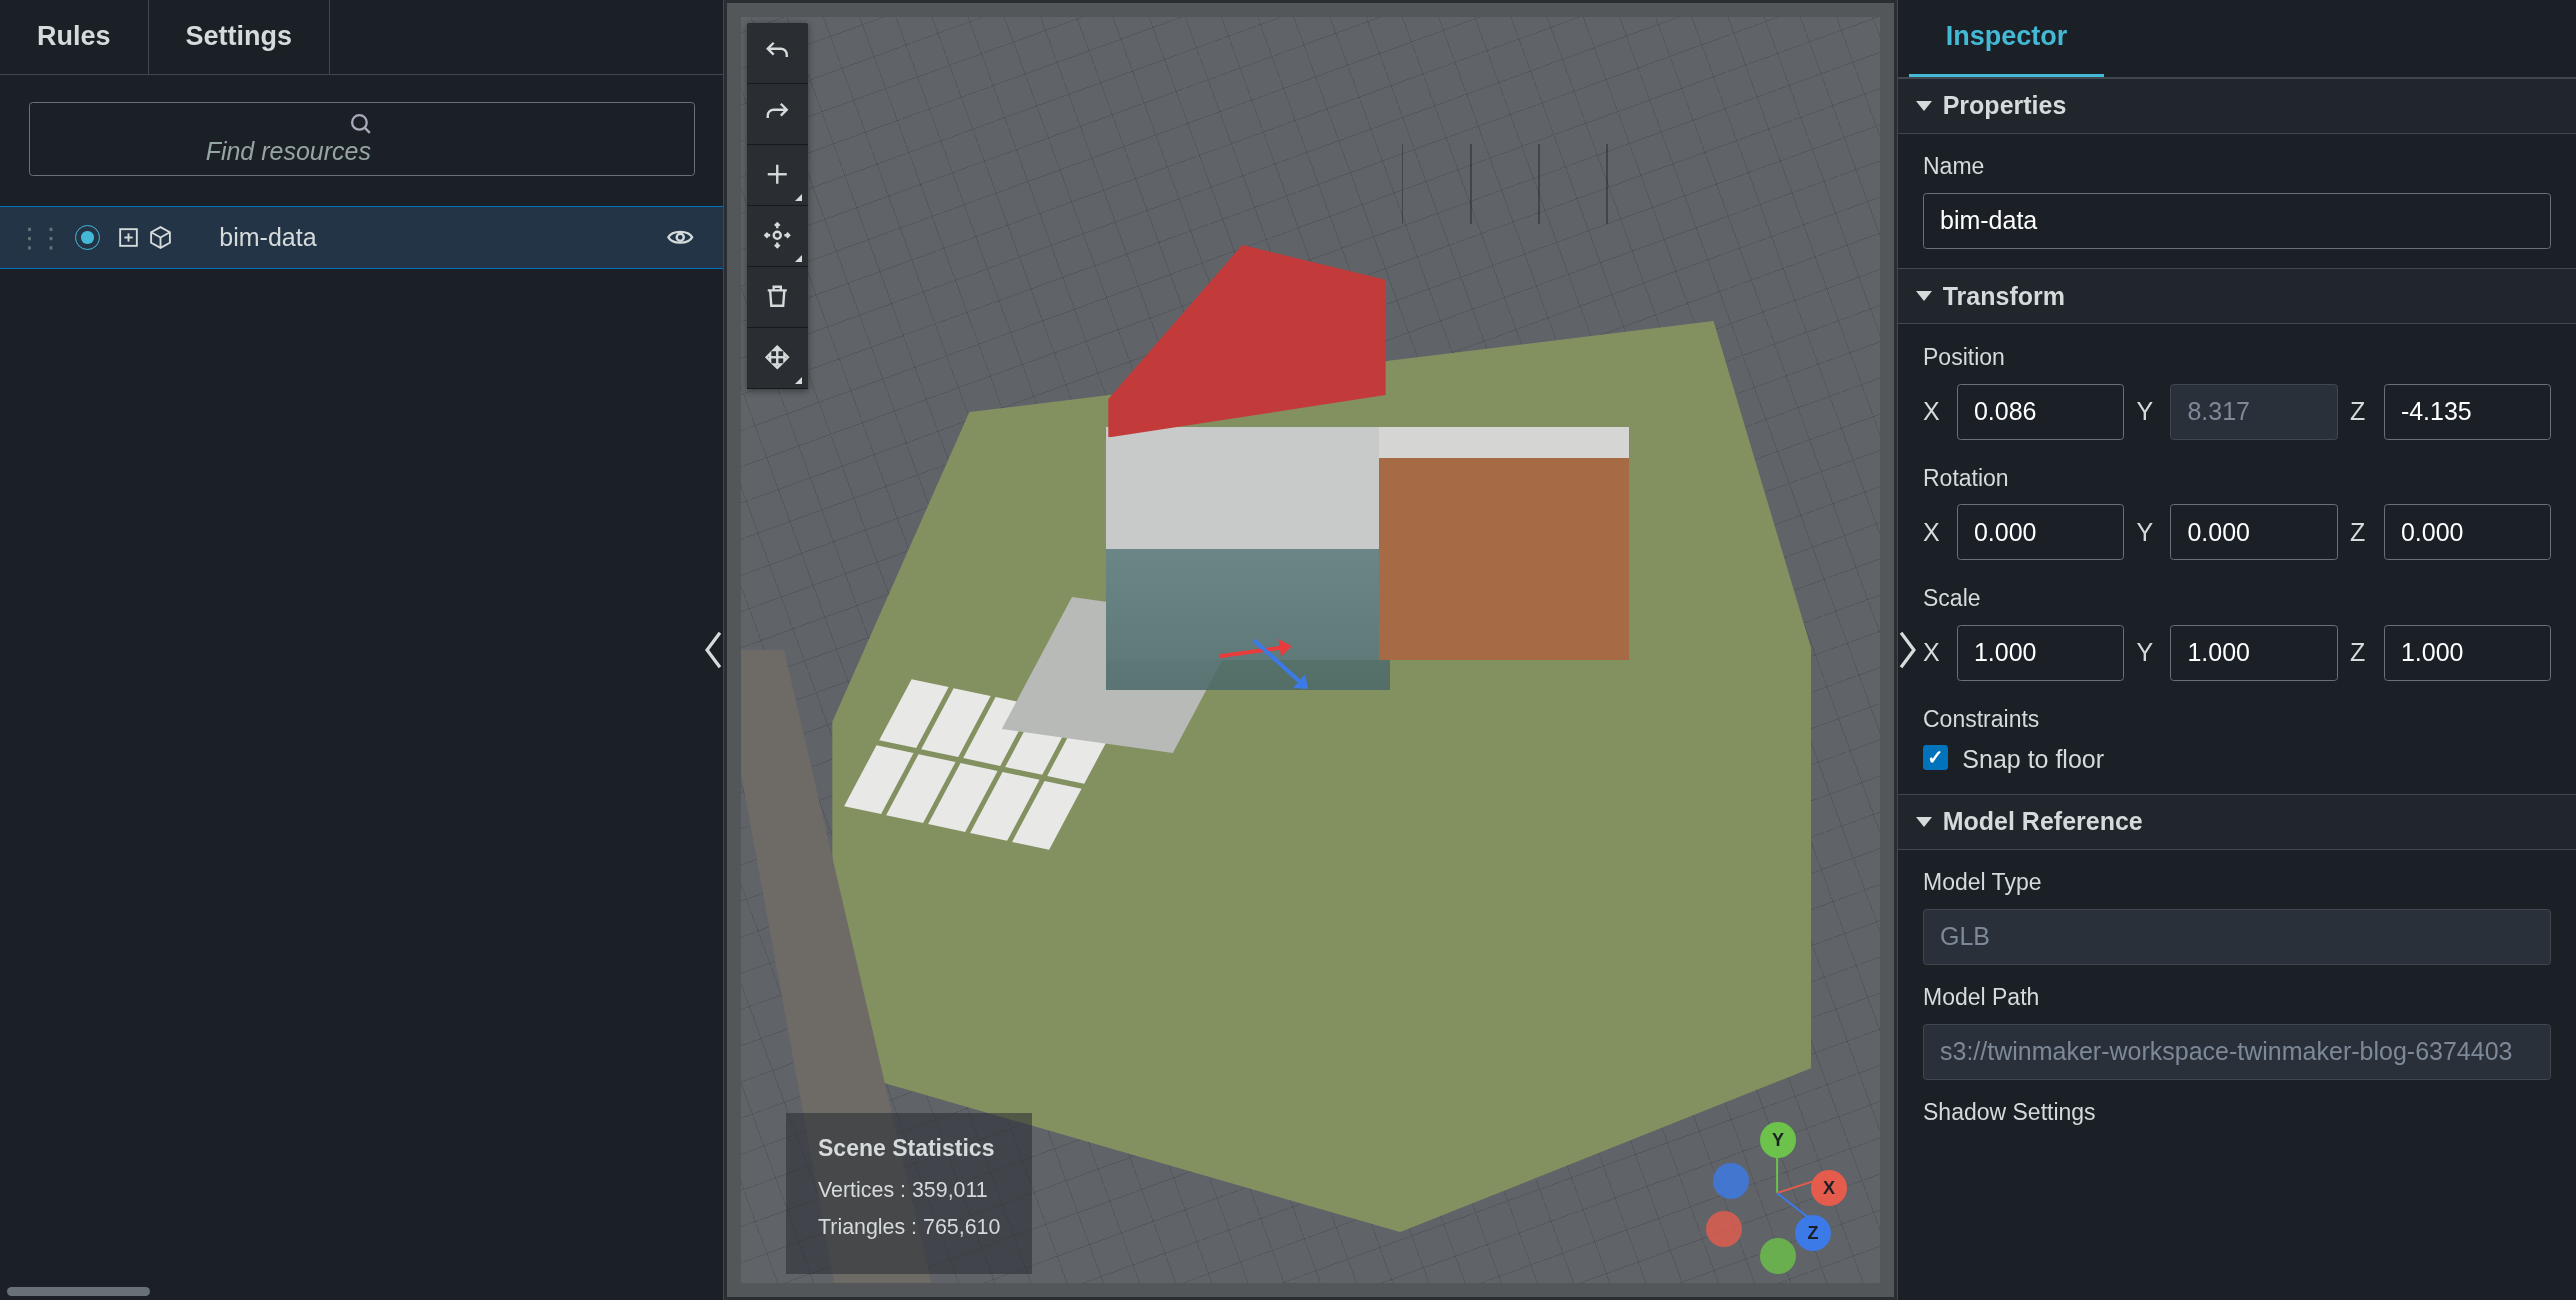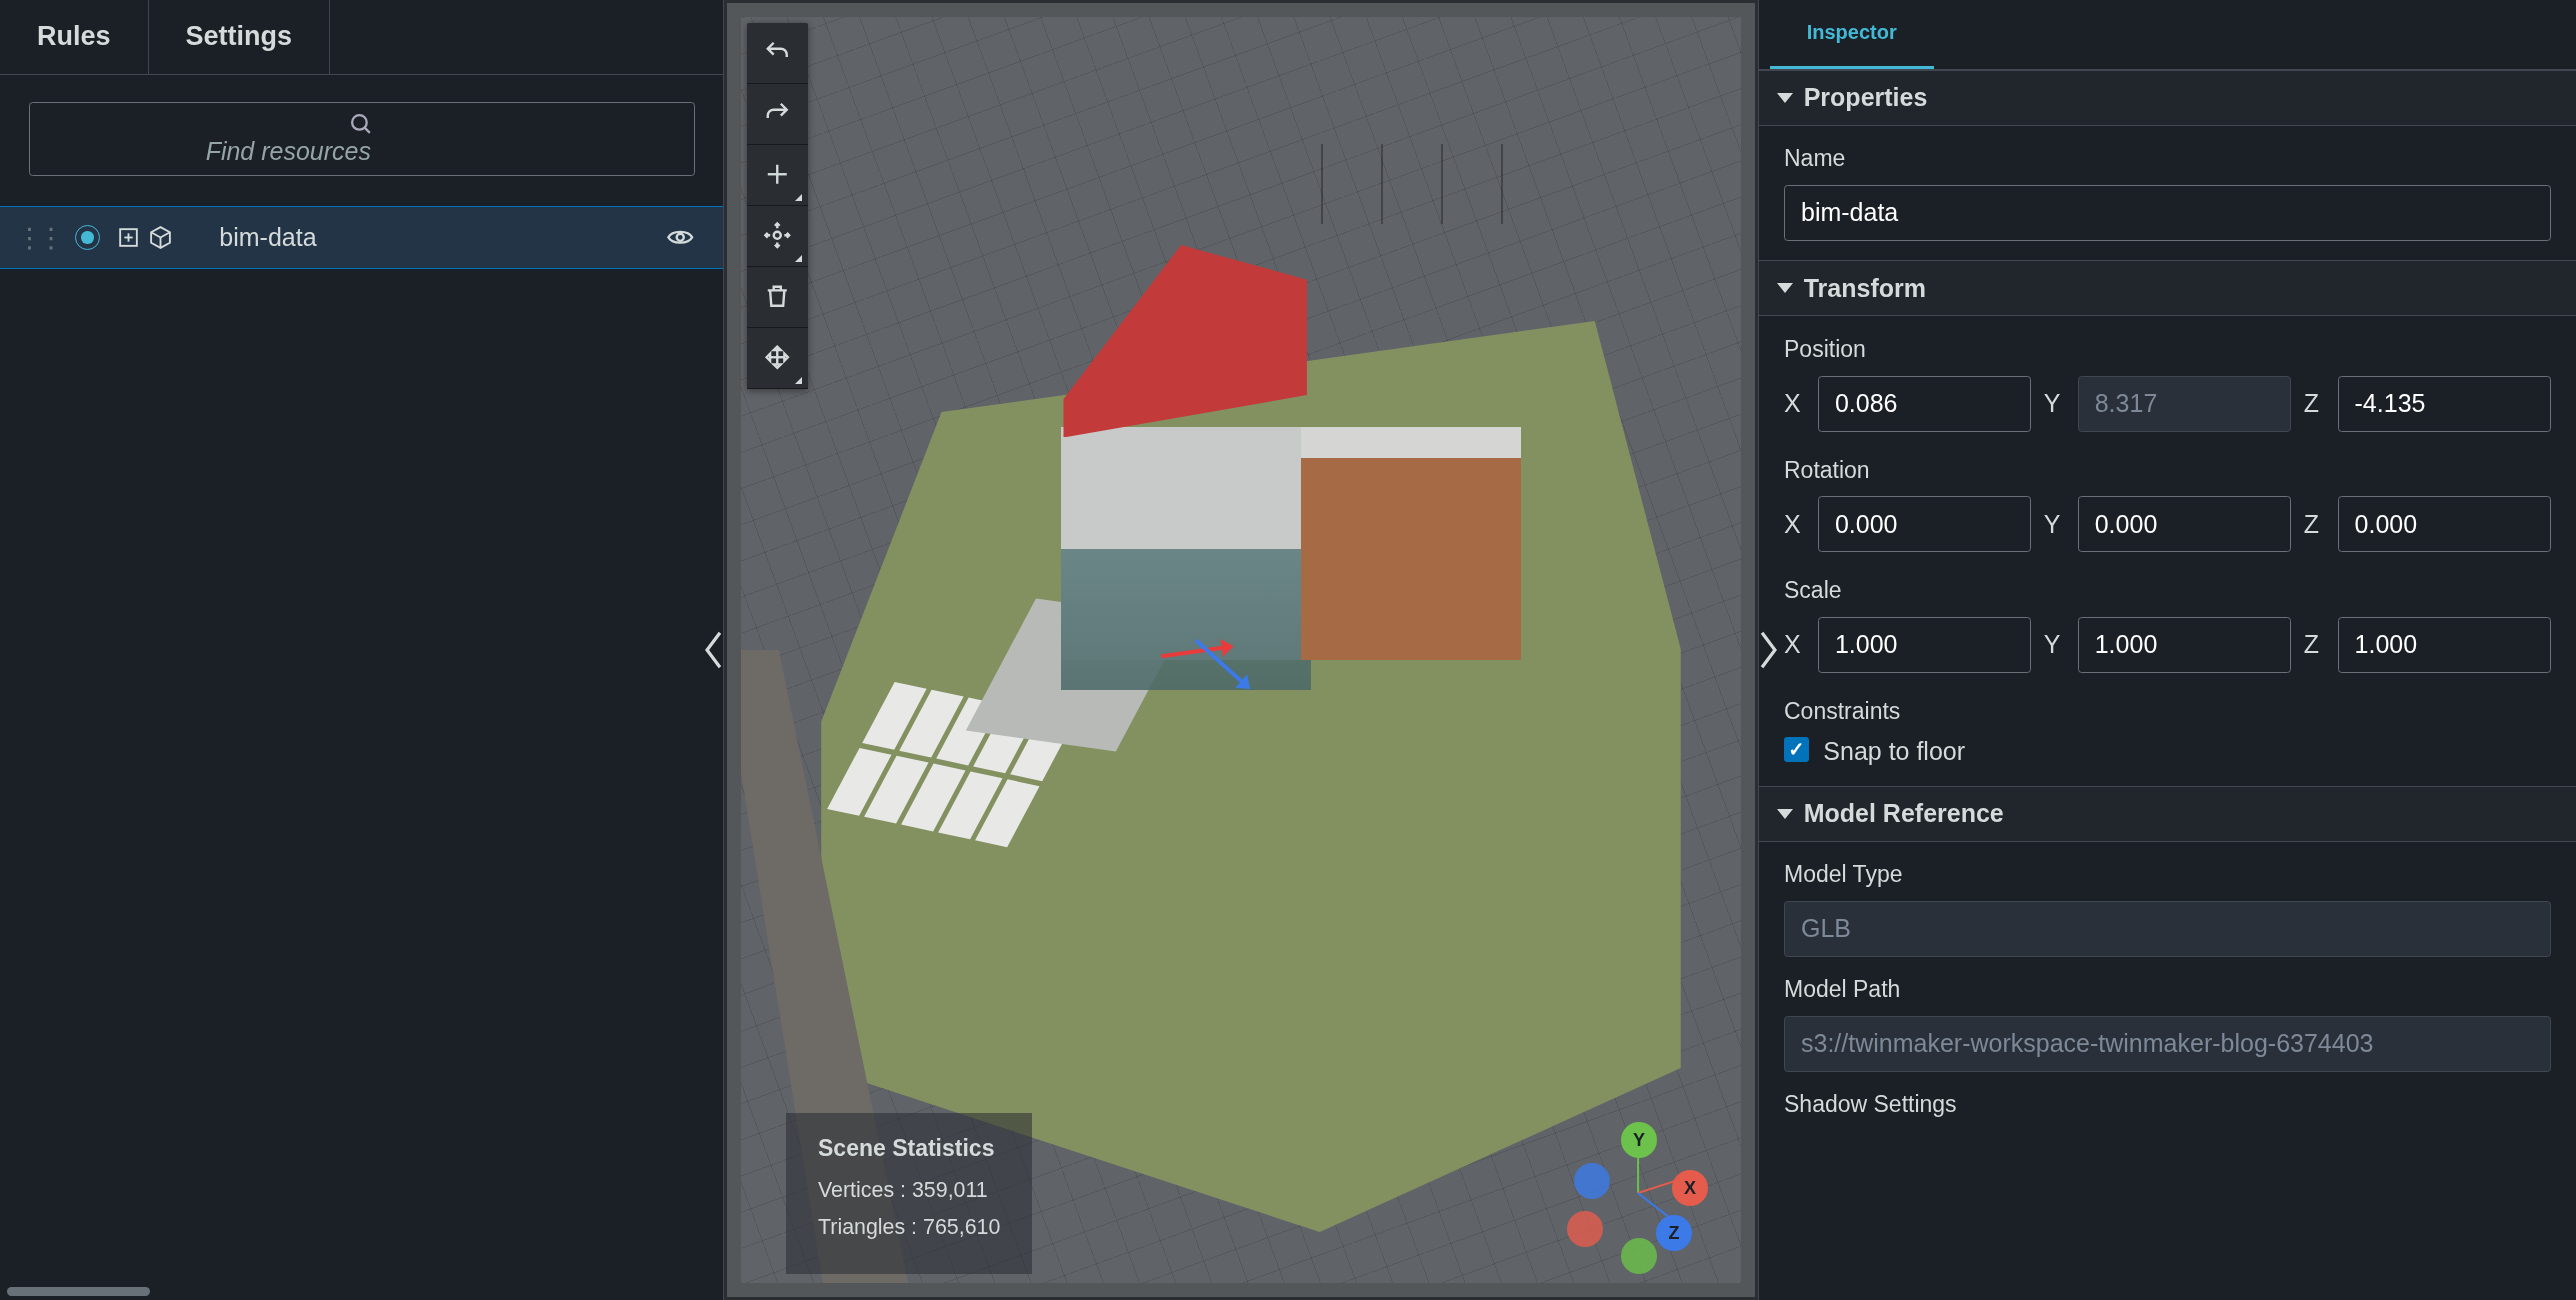--- a/index.html
+++ b/index.html
@@ -52,21 +52,21 @@
 }
 .radio-inner { width: 12.5px; height: 12.5px; background: #44b9d6; border-radius: 50%; }
 .tree-icons { display: flex; gap: 7.1px; }
 .tree-icon { width: 25px; height: 25px; stroke: #d5dbdb; fill: none; stroke-width: 1.8; }
 .tree-label { flex: 1; font-size: 25px; margin-left: 30px; }
 .eye-icon { width: 28.5px; height: 28.5px; stroke: #d5dbdb; fill: none; margin-right: 12.5px; }
 .scrollbar-bottom { position: absolute; bottom: 3.6px; left: 7.1px; width: 143px; height: 9px; background: #687078; border-radius: 4.5px;}
 
 
 .center-panel {
-  width: 1034px; position: relative; border: 3.6px solid #2a2e33; background: #545759;
+  width: 1173px; position: relative; border: 3.6px solid #2a2e33; background: #545759;
   display: flex; align-items: stretch;
 }
 .viewport-inner { position: absolute; inset: 14.3px; background: linear-gradient(#7a7d82 0%, #7a7d82 45%, #4a4e54 100%); overflow: hidden;}
 .ground-plane {
   position: absolute; inset:0;
   background:
     repeating-linear-gradient(70deg, rgba(0,0,0,0.12) 0 0.9px, transparent 0.9px 34px),
     repeating-linear-gradient(-20deg, rgba(0,0,0,0.12) 0 0.9px, transparent 0.9px 34px),
     #606368;
 }
@@ -136,21 +136,21 @@
 .og-ny { background:#6cc24a; left: 54px; top: 116px; opacity: 0.8;}
 .og-nx { background:#e55c4c; left: 0px; top: 89px; opacity:0.8;}
 .og-nz { background:#3c7ae8; left: 7.1px; top: 41px; opacity:0.8;}
 .orient-gizmo .line { position:absolute; left: 71px; top: 70px; height:1.8px; transform-origin:left;}
 
 
 .right-panel {
   flex: 1; background: #1b2027; border-left: 0.9px solid #414750; overflow-y: hidden;
 }
 .right-tabs { display:flex; border-bottom: 0.9px solid #414750; padding-left: 10.7px;}
-.right-tab { padding: 21.4px 37px; font-size: 20px; font-weight: 600; color:#44b9d6;
+.right-tab { padding: 21.4px 37px; font-size: 27px; font-weight: 600; color:#44b9d6;
   border-bottom: 3.6px solid #44b9d6;}
 .section-header {
   display:flex; align-items:center; padding: 12.5px 18px; background: #21262d;
   border-top: 0.9px solid #414750; border-bottom: 0.9px solid #414750; gap: 10.7px;
   font-size: 25px; font-weight: 700;
 }
 .section-header .tri { width:0; height:0; border-top:10.7px solid #d5dbdb;
   border-left:8px solid transparent; border-right:8px solid transparent;}
 .section-body { padding: 19.6px 25px; }
 .field-label { font-size: 23px; margin-bottom: 12.5px; }

